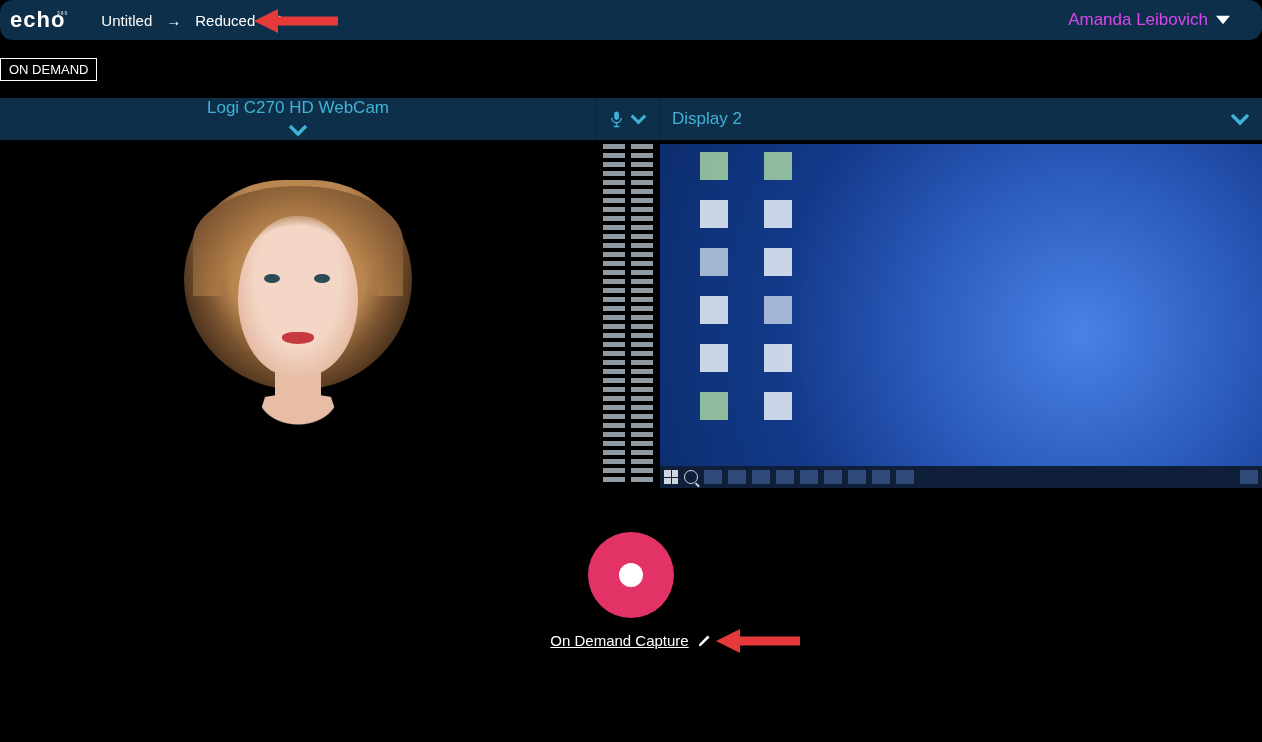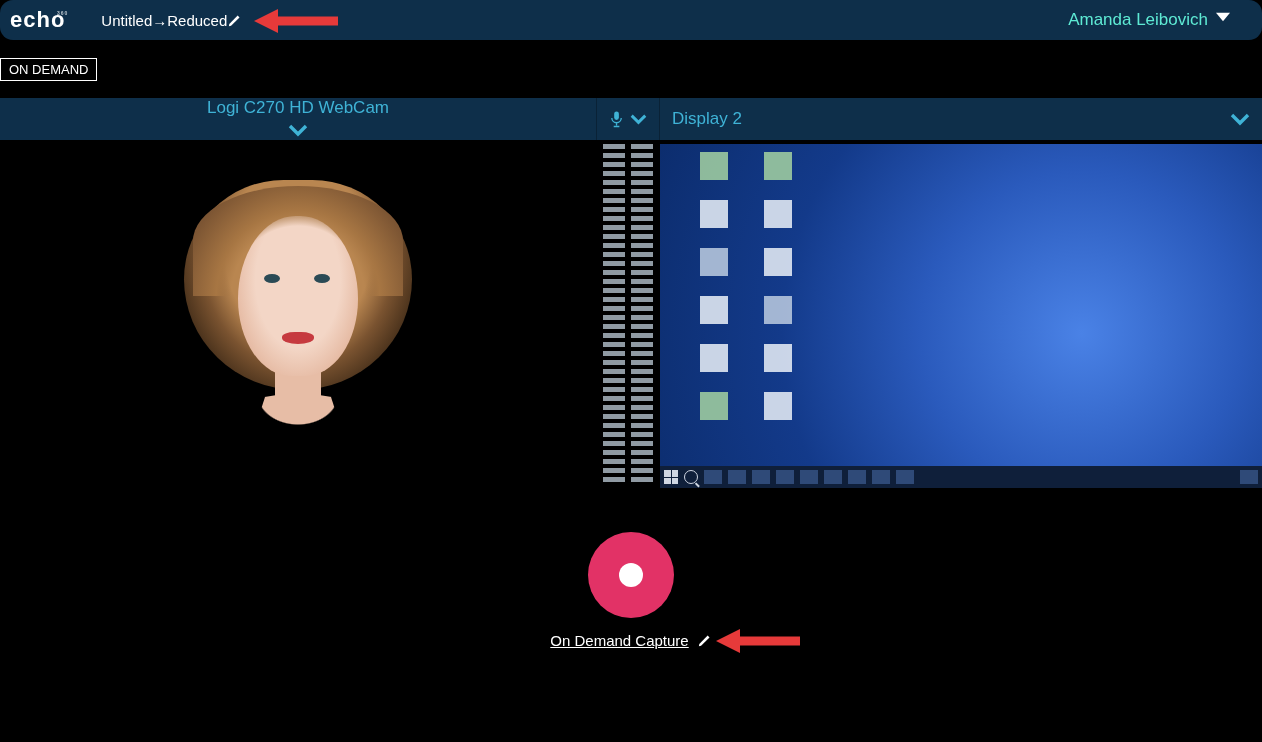--- a/index.html
+++ b/index.html
@@ -2,25 +2,25 @@
 <html><head>
 <meta charset="utf-8">
 <style>
   * { box-sizing: border-box; margin: 0; padding: 0; }
   html, body { width: 1262px; height: 742px; background: #000; color: #fff; font-family: -apple-system, "Segoe UI", Arial, sans-serif; overflow: hidden; }
   
   
   .topbar { width: 100%; height: 40px; background: #0e2f4a; display: flex; align-items: center; padding: 0 12px 0 10px; border-radius: 13px; }
   .logo { font-size: 22px; font-weight: 700; letter-spacing: 1px; color: #fff; position: relative; }
   .logo-sub { position: absolute; font-size: 5px; top: 3px; right: -3px; opacity: .7; }
-  .title-area { display: flex; align-items: center; margin-left: 36px; font-size: 15px; color: #fff; gap: 0; justify-content: space-between; }
+  .title-area { display: flex; align-items: center; margin-left: 36px; font-size: 15px; color: #fff; gap: 14px; justify-content: space-between; }
   .arrow-sep { display: inline-block; }
   .pencil-icon { width: 15px; height: 15px; }
   .topbar-spacer { flex: 1; }
-  .user-area { display: flex; gap: 8px; font-size: 17px; color: #5eead4; margin-right: 20px; }
+  .user-area { display: flex; align-items: center; gap: 8px; font-size: 17px; color: #d946ef; margin-right: 20px; }
   .framerate-badge { border: 1.5px solid #fff; padding: 4px 10px; font-size: 18px; color: #fff; background: transparent; }
   
   
   .anno-arrow { position: absolute; pointer-events: none; }
   
   
   .ondemand-row { width: 100%; height: 58px; display: flex; align-items: center; justify-content: flex-start; padding-right: 14px; }
   .ondemand-badge { border: 1px solid #fff; padding: 3px 8px; font-size: 13px; color: #fff; }
   
   

